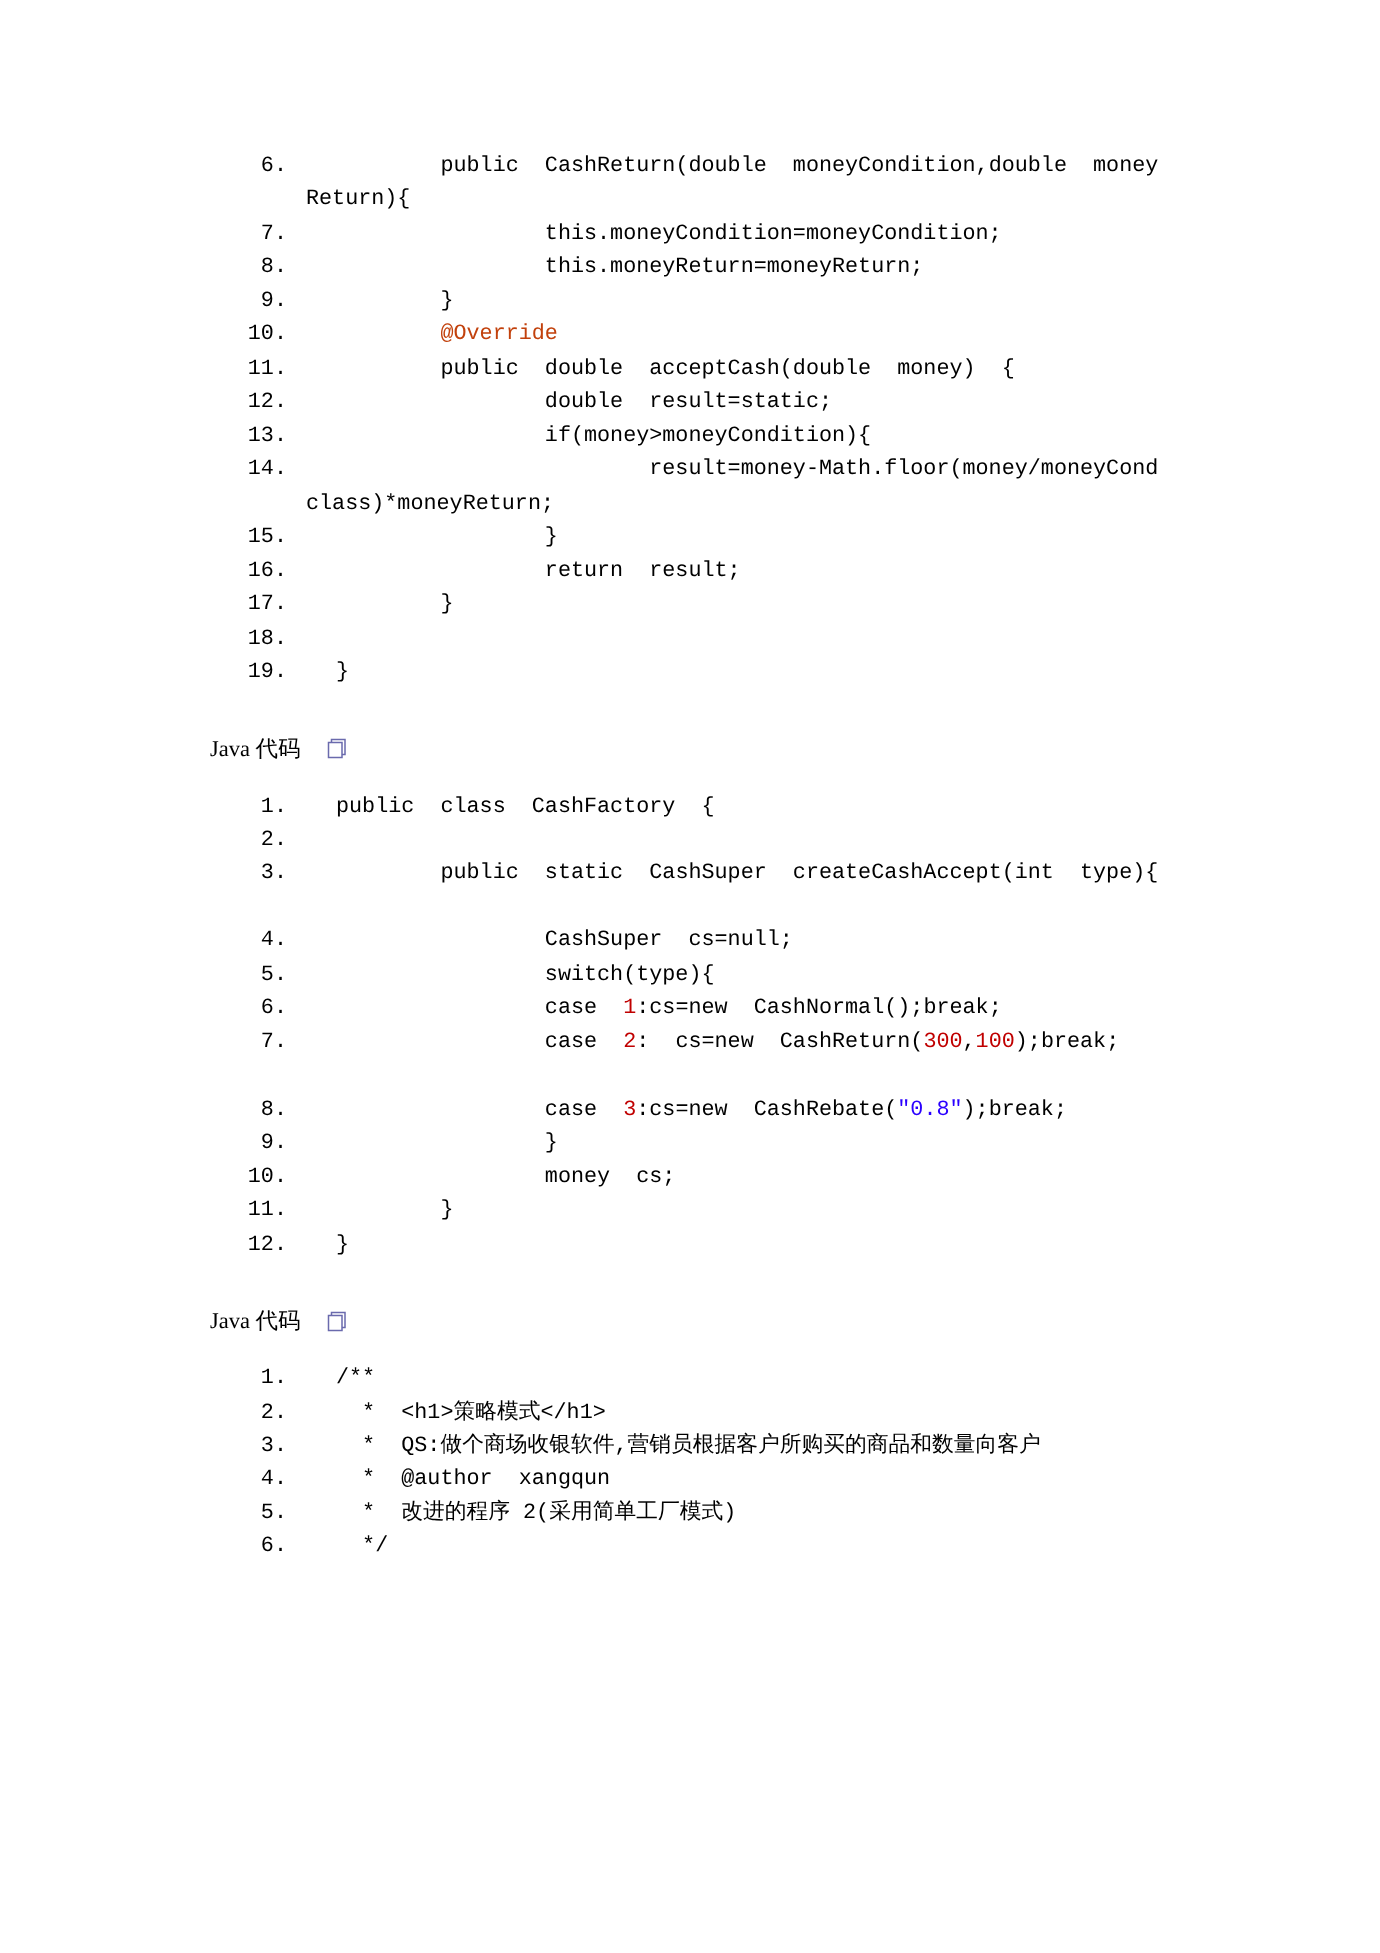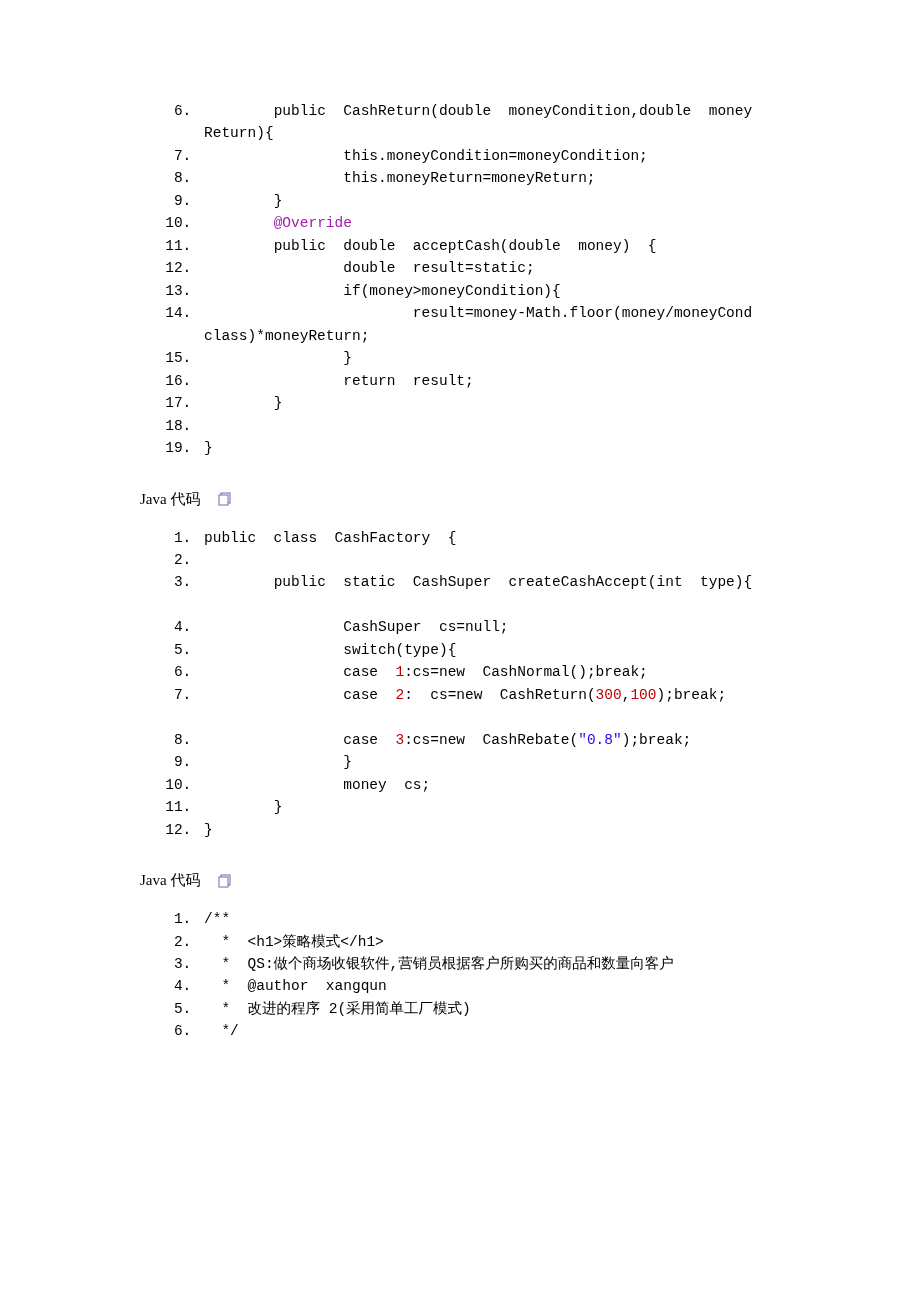--- a/index.html
+++ b/index.html
@@ -35,23 +35,24 @@
     font-size: 14.5px;
     line-height: 1.55;
   }
   ol.code li {
     padding-left: 4px;
     white-space: normal;
     word-break: break-all;
   }
   ol.code li .line {
     white-space: pre-wrap;
+    margin-left: 20px;
   }
   .wrap-indent { display: block; padding-left: 0; }
-  .ann { color: #a21caf; }
+  .ann { color: #c2410c; }
   .num { color: #c00000; }
   .str { color: #2a00ff; }
 </style>
 </head>
 <body>
 
 <div class="page">
 
   <ol class="code" start="6">
     <li><span class="line"><span>        public  CashReturn(double  moneyCondition,double  money</span><br><span class="wrap-indent">Return){</span></span></li>

